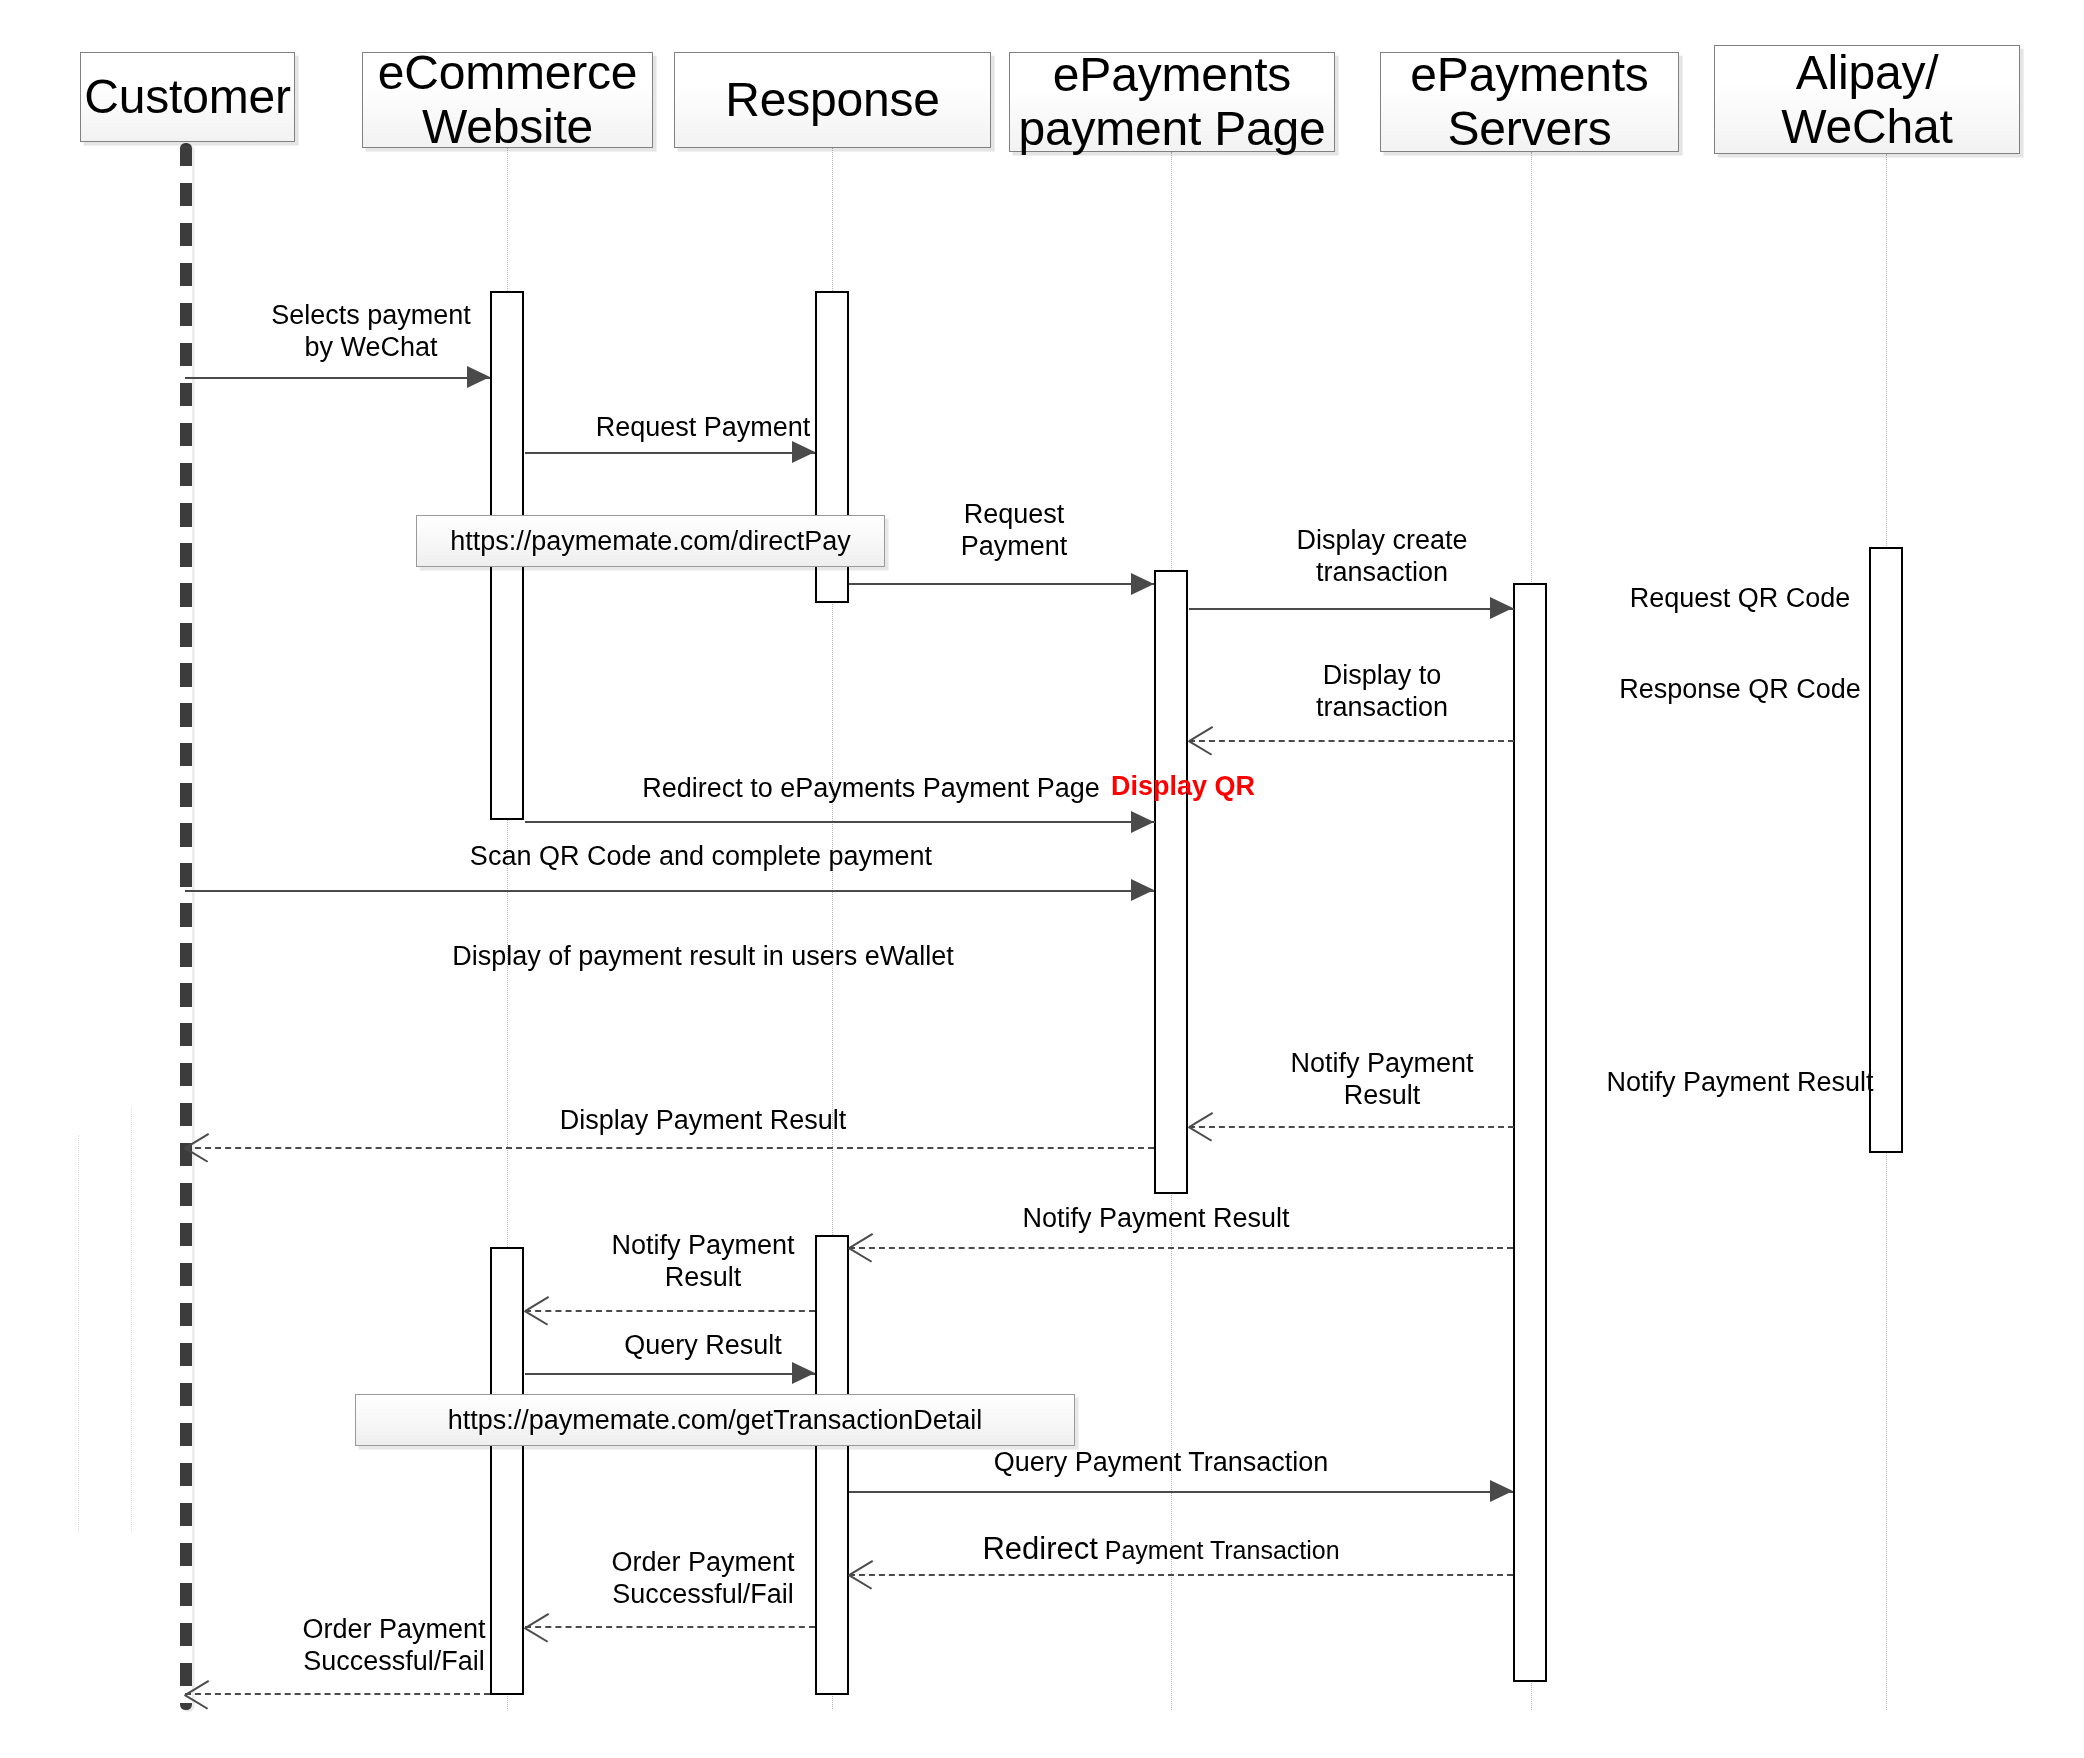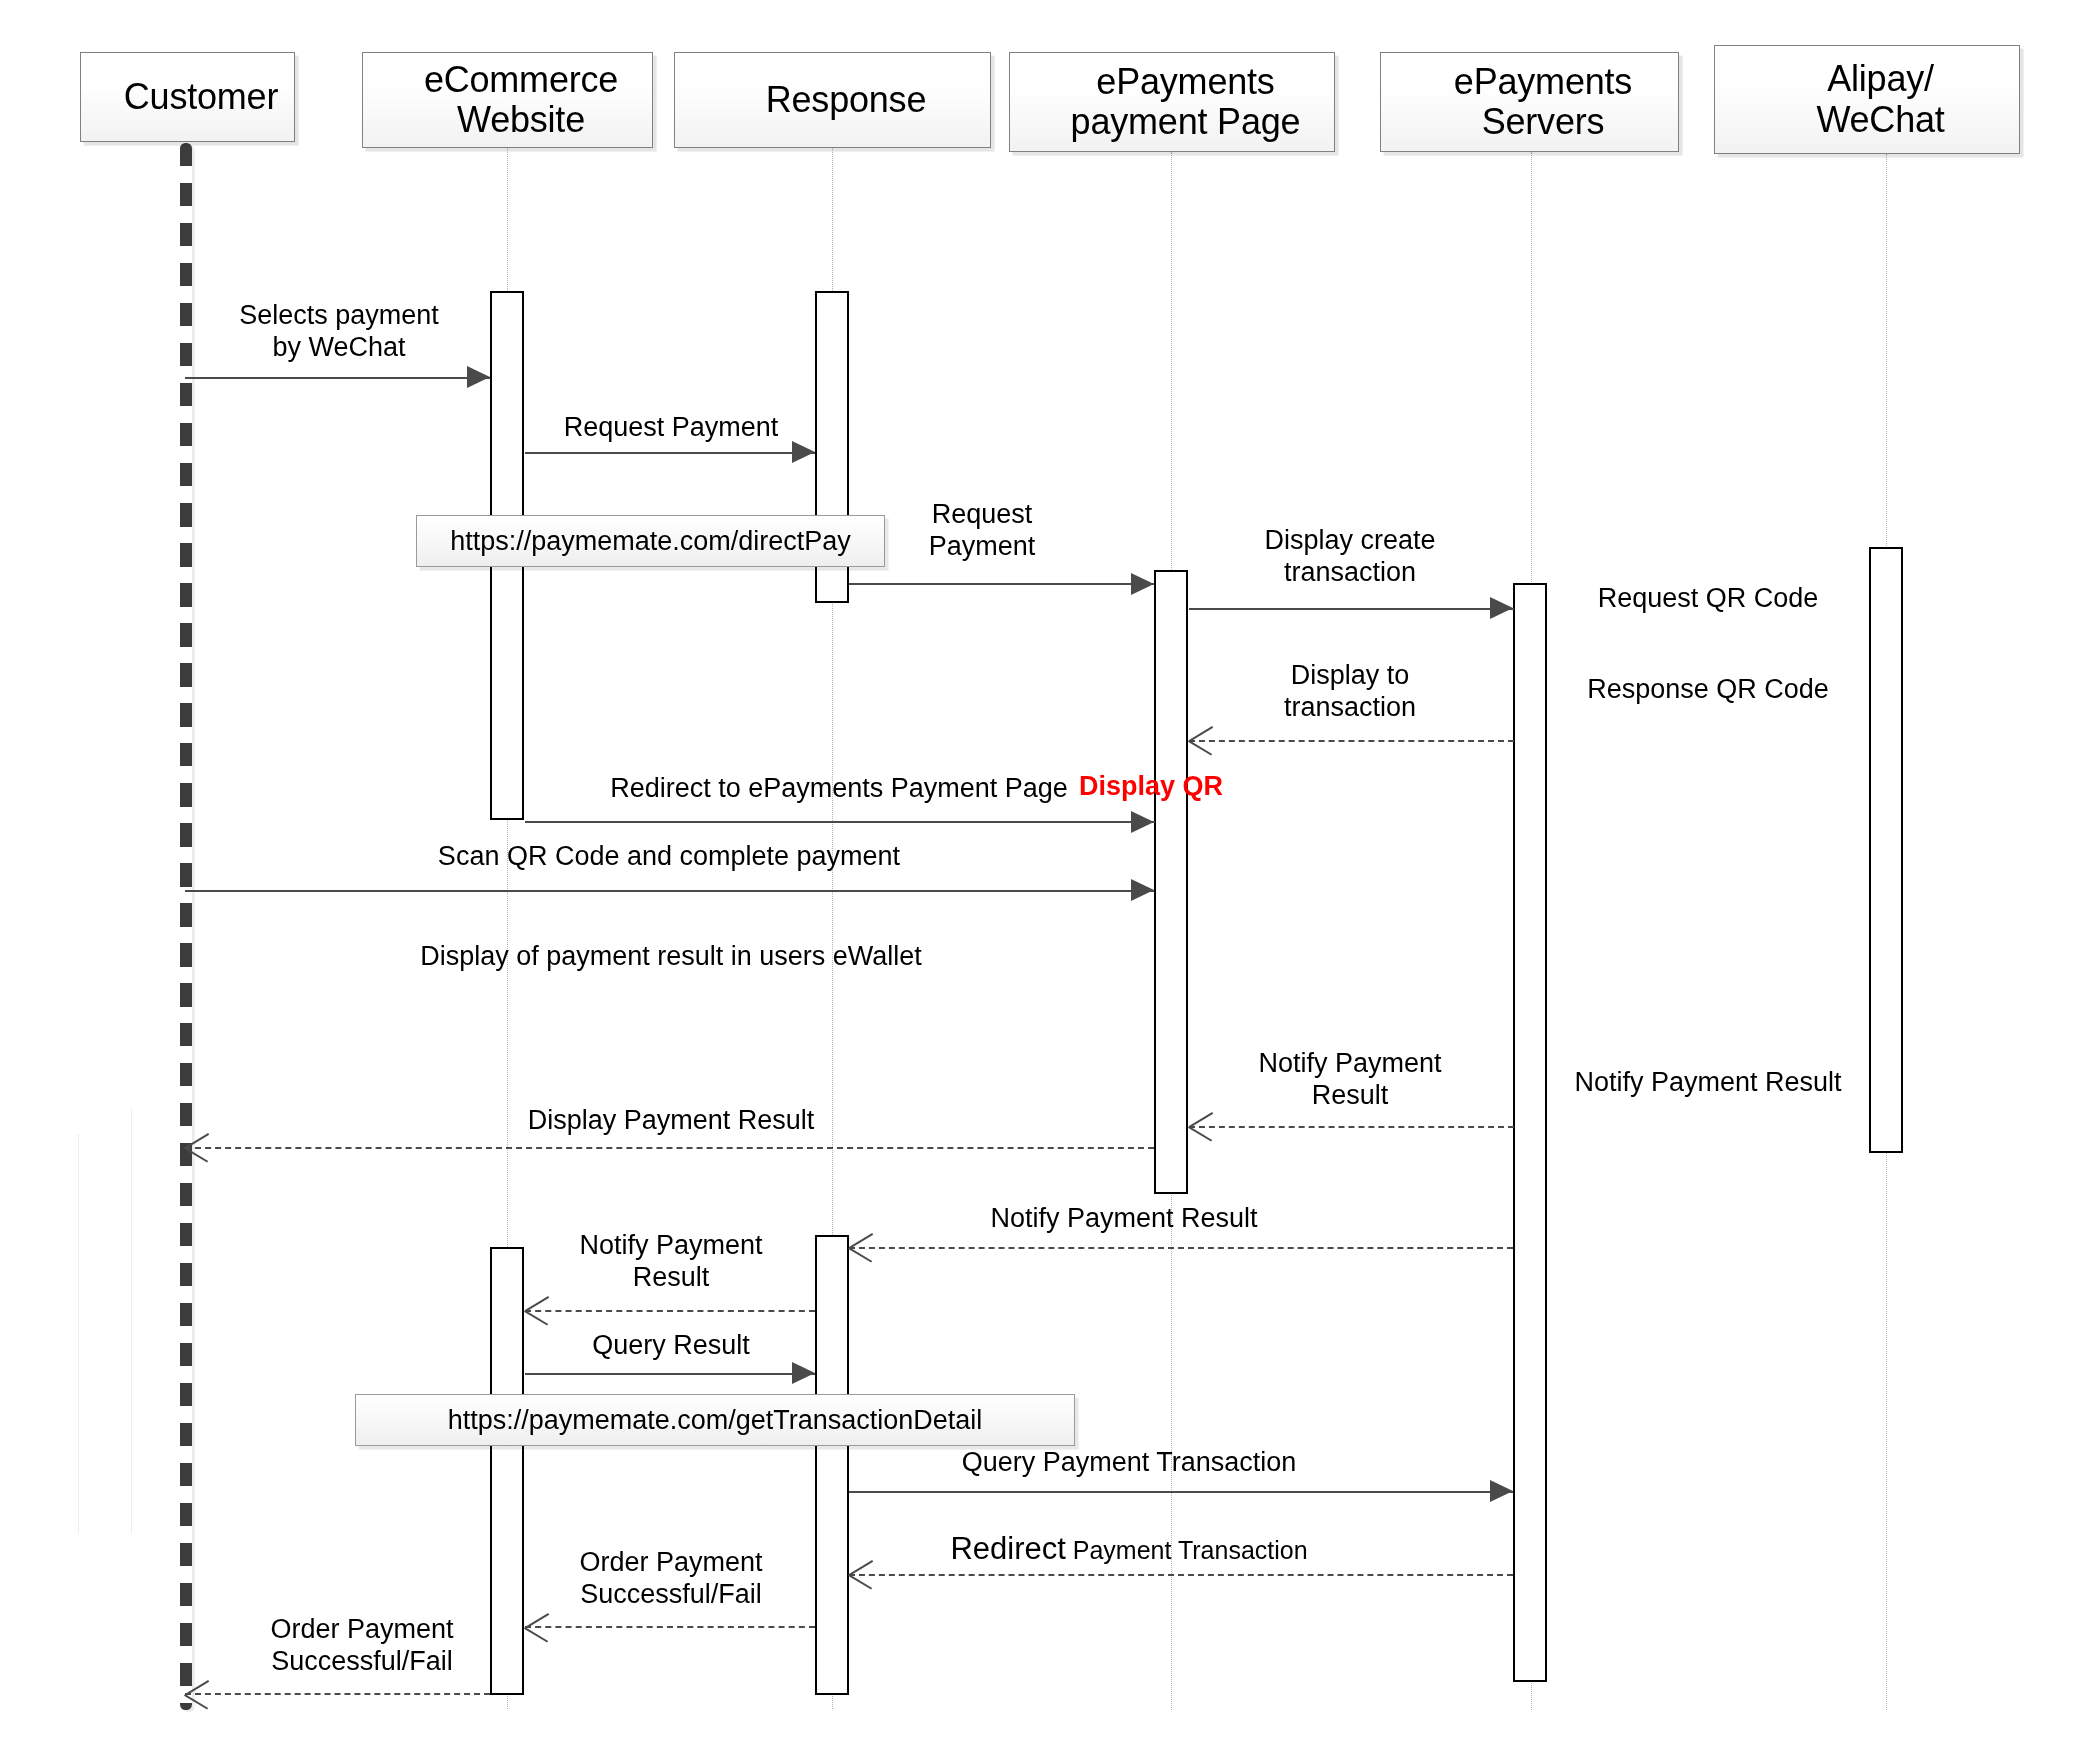--- a/index.html
+++ b/index.html
@@ -22,24 +22,23 @@
     position: absolute;
     box-sizing: border-box;
     border: 1.4px solid #808080;
     background: linear-gradient(to bottom, #ffffff 0%, #ffffff 35%, #f2f2f2 100%);
     box-shadow: 3.6px 3.6px 0 rgba(0,0,0,0.10);
     display: flex;
     align-items: center;
     justify-content: center;
     text-align: center;
     color: #000000;
-    font-size: 36px;
+    font-size: 48px;
     line-height: 1.12;
     letter-spacing: -0.2px;
-    padding-left: 27px;
   }
   
   .lifeline {
     position: absolute;
     width: 0;
     border-left: 1.4px dotted #b4b4b4;
   }
   .lifeline-actor {
     position: absolute;
     width: 11.8px;
@@ -97,21 +96,21 @@
   .arrow-open::before { top: 11.8px; transform: rotate(-31deg); }
   .arrow-open::after  { top: 11.8px; transform: rotate(31deg); }
   .msg-label {
     position: absolute;
     color: #000000;
     font-size: 27px;
     line-height: 1.17;
     white-space: pre;
     text-align: center;
   }
-  .msg-label.center { transform: translateX(-50%); }
+  .msg-label.center { transform: translateX(-50%); margin-left: 32px; }
   .msg-label.red {
     color: #ff0000;
     font-weight: bold;
   }
   .msg-label .big { font-size: 31px; }
   .msg-label .small { font-size: 25px; }
   
   .note {
     position: absolute;
     box-sizing: border-box;

